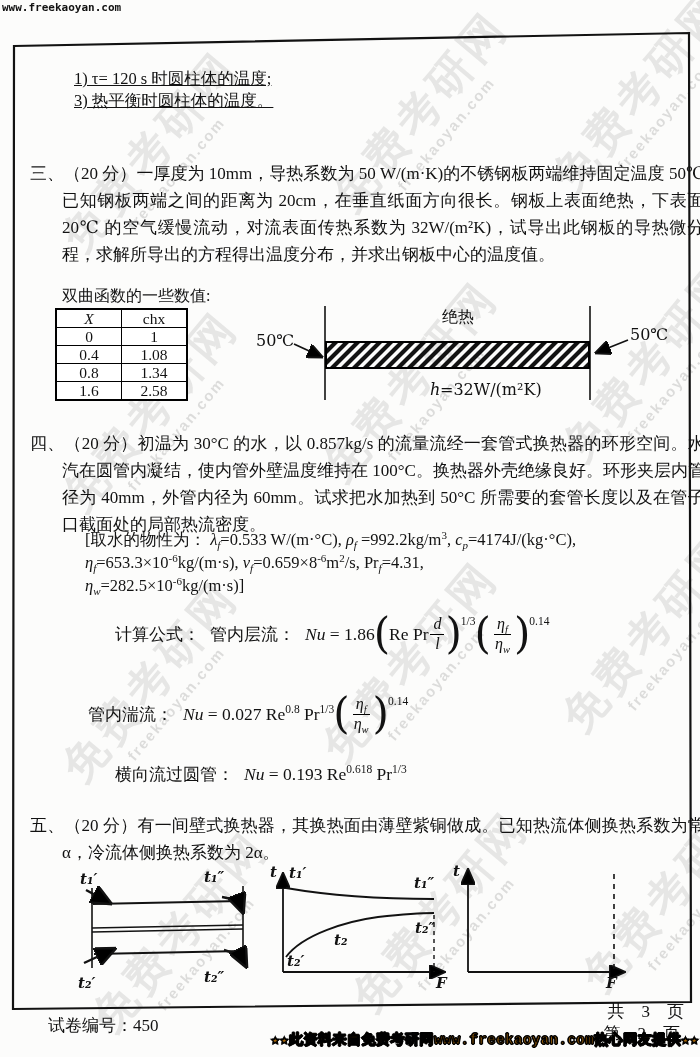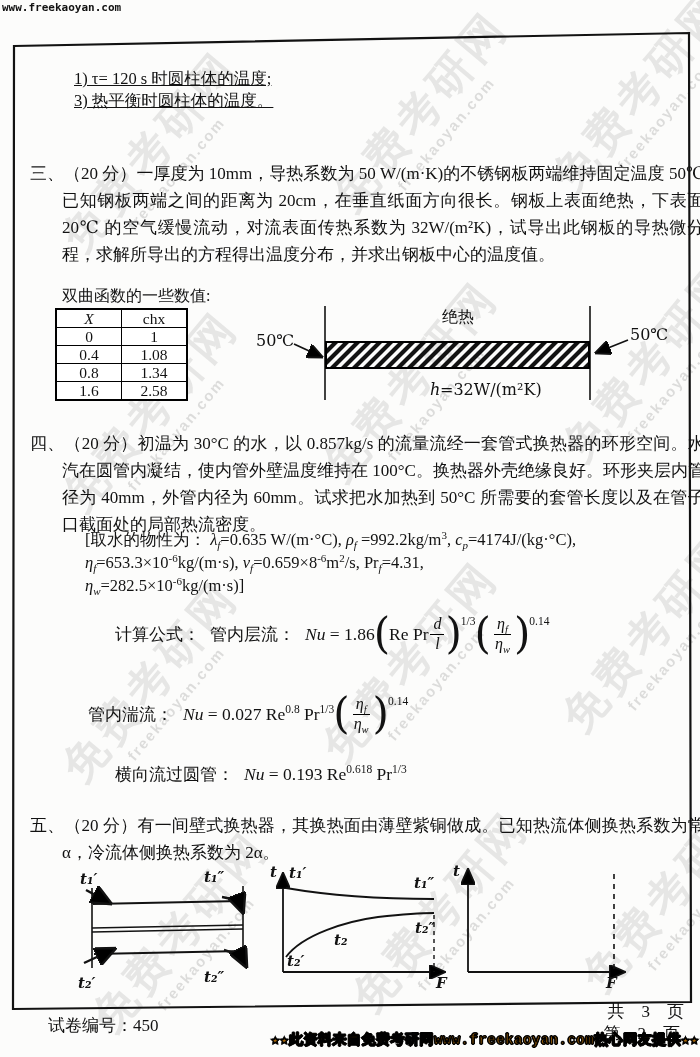--- a/index.html
+++ b/index.html
@@ -165,21 +165,21 @@
     <line x1="44" y1="48" x2="70" y2="60" stroke-width="1.8" marker-end="url(#arrA)"></line>
     <text x="380" y="44">50℃</text>
     <line x1="378" y1="44" x2="348" y2="56" stroke-width="1.8" marker-end="url(#arrA)"></line>
     <text x="180" y="99" font-style="italic">h</text>
     <text x="190" y="99"> =32W/(m²K)</text>
   </svg>
 
   <div class="blk para hang" style="left:30px; top:430px; width:660px;">四、（20 分）初温为 30°C 的水，以 0.857kg/s 的流量流经一套管式换热器的环形空间。水蒸汽在圆管内凝结，使内管外壁温度维持在 100°C。换热器外壳绝缘良好。环形夹层内管外径为 40mm，外管内径为 60mm。试求把水加热到 50°C 所需要的套管长度以及在管子出口截面处的局部热流密度。</div>
 
   <div class="blk props" style="left:85px; top:528px; width:600px;">
-    <div><span>[取水的物性为： </span><i>λ</i><sub>f</sub><span>=0.635 W/(m·°C), </span><i>ρ</i><sub>f</sub><span> =992.2kg/m</span><sup>3</sup><span>, </span><i>c</i><sub>p</sub><span>=4174J/(kg·°C),</span></div>
+    <div><span>[取水的物性为： </span><i>λ</i><sub>f</sub><span>=0.533 W/(m·°C), </span><i>ρ</i><sub>f</sub><span> =992.2kg/m</span><sup>3</sup><span>, </span><i>c</i><sub>p</sub><span>=4174J/(kg·°C),</span></div>
     <div><i>η</i><sub>f</sub><span>=653.3×10</span><sup>-6</sup><span>kg/(m·s), </span><i>ν</i><sub>f</sub><span>=0.659×8</span><sup>-6</sup><span>m</span><sup>2</sup><span>/s, Pr</span><sub>f</sub><span>=4.31,</span></div>
     <div><i>η</i><sub>w</sub><span>=282.5×10</span><sup>-6</sup><span>kg/(m·s)]</span></div>
   </div>
 
   <div class="blk frow" style="left:115px; top:606px; height:56px;">
     <span class="flabel">计算公式：</span>
     <span class="flabel">管内层流：</span>
     <span class="math">
       <span class="grp"><span class="mi">Nu</span><span> = 1.86</span></span>
       <span class="bp">(</span>

